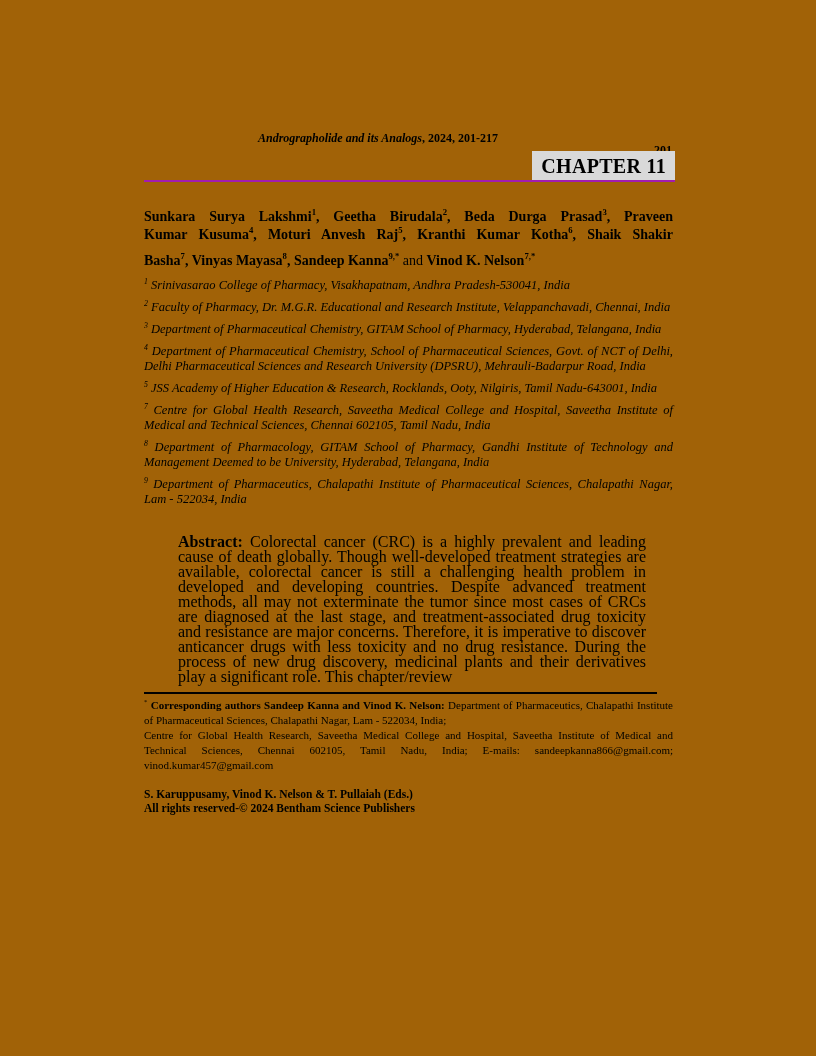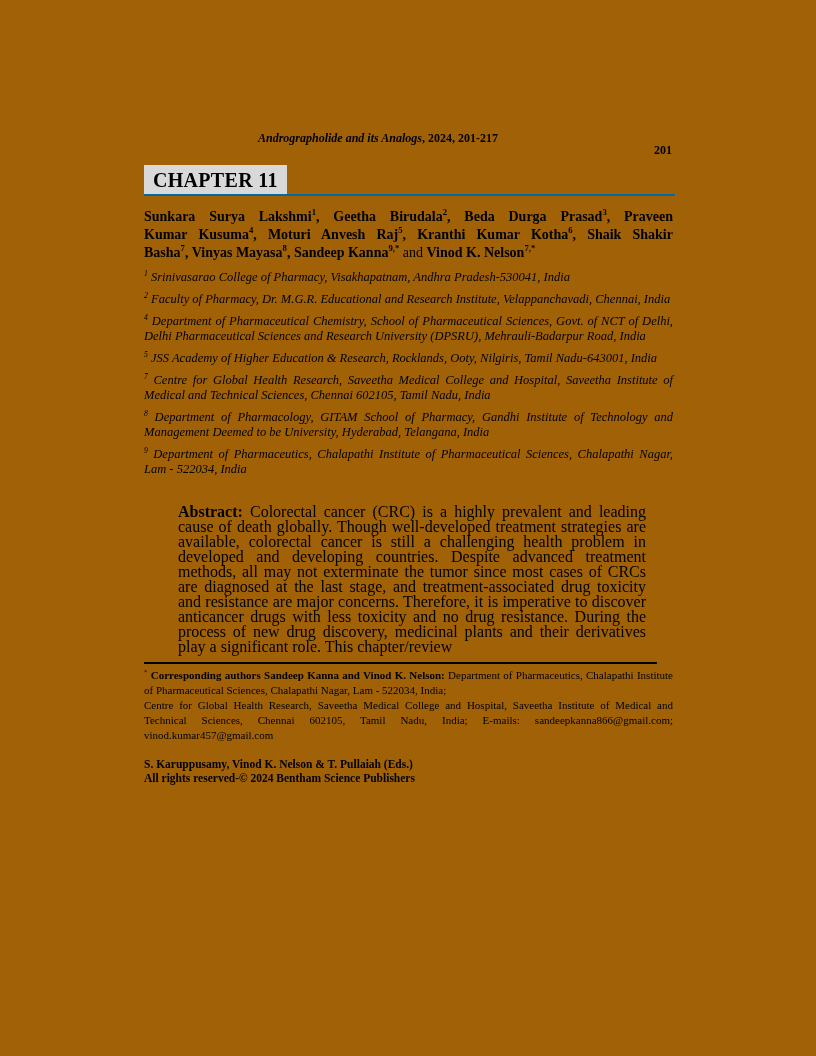--- a/index.html
+++ b/index.html
@@ -6,30 +6,30 @@
   .page{
     position:relative;width:816px;height:1056px;background:#a16207;color:#000;
     font-family:"Liberation Serif","DejaVu Serif",serif;overflow:hidden;
   }
   
   .running-head{position:absolute;top:131px;left:144px;width:529px;height:17px;font-size:12px;font-weight:bold;}
   .running-title{position:absolute;left:114px;top:0;white-space:nowrap;}
   .running-title .ital{font-style:italic;}
   .page-number{position:absolute;right:1px;top:12px;}
   
-  .chapter-banner-row{position:absolute;left:144px;top:165px;width:531px;border-bottom:2px solid #0369a1;line-height:0;}
+  .chapter-banner-row{position:absolute;left:144px;top:151px;width:531px;border-bottom:2px solid #a21caf;text-align:right;line-height:0;}
   .chapter-banner{display:inline-block;font-size:20px;font-weight:bold;line-height:26px;padding:2px 9px 1px 9px;letter-spacing:0.3px;}
   
   .content{position:absolute;left:144px;top:199px;width:529px;}
   .title{font-size:19.5px;font-weight:bold;line-height:27px;margin:4px 0 0 0;}
   .title .line1{text-align:justify;text-align-last:justify;}
   .title .line2{text-align:left;}
   .authors{margin-top:9px;font-size:14px;font-weight:bold;line-height:18px;}
   .authors .jline{text-align:justify;text-align-last:justify;}
-  .authors .lline{text-align:left;}
+  .authors .lline{text-align:left;margin-top:8px;}
   .authors .regular{font-weight:normal;}
   sup{font-size:62%;line-height:0;vertical-align:super;}
   .affiliations{margin-top:8px;}
   .affiliations p{font-style:italic;font-size:12.5px;line-height:15px;margin:0 0 7px 0;text-align:justify;}
   .affiliations sup{font-style:italic;}
   .abstract-block{margin-top:27px;padding-left:34px;padding-right:27px;font-size:16px;line-height:15px;text-align:justify;}
   .abstract-block b{font-weight:bold;}
   .footnote{margin-top:8px;}
   .footnote-rule{width:97%;border-top:2px solid #000;height:0;margin:0 0 4px 0;}
   .footnote p{font-size:11px;line-height:15px;margin:0;text-align:justify;}
@@ -55,20 +55,21 @@
 
     <div class="authors">
       <div class="jline"><span>Sunkara Surya Lakshmi</span><sup>1</sup><span>, Geetha Birudala</span><sup>2</sup><span>, Beda Durga Prasad</span><sup>3</sup><span>, Praveen</span></div>
       <div class="jline"><span>Kumar Kusuma</span><sup>4</sup><span>, Moturi Anvesh Raj</span><sup>5</sup><span>, Kranthi Kumar Kotha</span><sup>6</sup><span>, Shaik Shakir</span></div>
       <div class="lline"><span>Basha</span><sup>7</sup><span>, Vinyas Mayasa</span><sup>8</sup><span>, Sandeep Kanna</span><sup>9,*</sup><span class="regular"> and </span><span>Vinod K. Nelson</span><sup>7,*</sup></div>
     </div>
 
     <div class="affiliations">
         <p><sup>1</sup> Srinivasarao College of Pharmacy, Visakhapatnam, Andhra Pradesh-530041, India</p>
         <p><sup>2</sup> Faculty of Pharmacy, Dr. M.G.R. Educational and Research Institute, Velappanchavadi, Chennai, India</p>
+        <p><sup>3</sup> Department of Pharmaceutical Chemistry, GITAM School of Pharmacy, Hyderabad, Telangana, India</p>
         <p><sup>4</sup> Department of Pharmaceutical Chemistry, School of Pharmaceutical Sciences, Govt. of NCT of Delhi, Delhi Pharmaceutical Sciences and Research University (DPSRU), Mehrauli-Badarpur Road, India</p>
         <p><sup>5</sup> JSS Academy of Higher Education &amp; Research, Rocklands, Ooty, Nilgiris, Tamil Nadu-643001, India</p>
         <p><sup>7</sup> Centre for Global Health Research, Saveetha Medical College and Hospital, Saveetha Institute of Medical and Technical Sciences, Chennai 602105, Tamil Nadu, India</p>
         <p><sup>8</sup> Department of Pharmacology, GITAM School of Pharmacy, Gandhi Institute of Technology and Management Deemed to be University, Hyderabad, Telangana, India</p>
         <p><sup>9</sup> Department of Pharmaceutics, Chalapathi Institute of Pharmaceutical Sciences, Chalapathi Nagar, Lam - 522034, India</p>
       </div>
 
     <div class="abstract-block">
       <b>Abstract:</b>
       <span>Colorectal cancer (CRC) is a highly prevalent and leading cause of death globally. Though well-developed treatment strategies are available, colorectal cancer is still a challenging health problem in developed and developing countries. Despite advanced treatment methods, all may not exterminate the tumor since most cases of CRCs are diagnosed at the last stage, and treatment-associated drug toxicity and resistance are major concerns. Therefore, it is imperative to discover anticancer drugs with less toxicity and no drug resistance. During the process of new drug discovery, medicinal plants and their derivatives play a significant role. This chapter/review</span>

